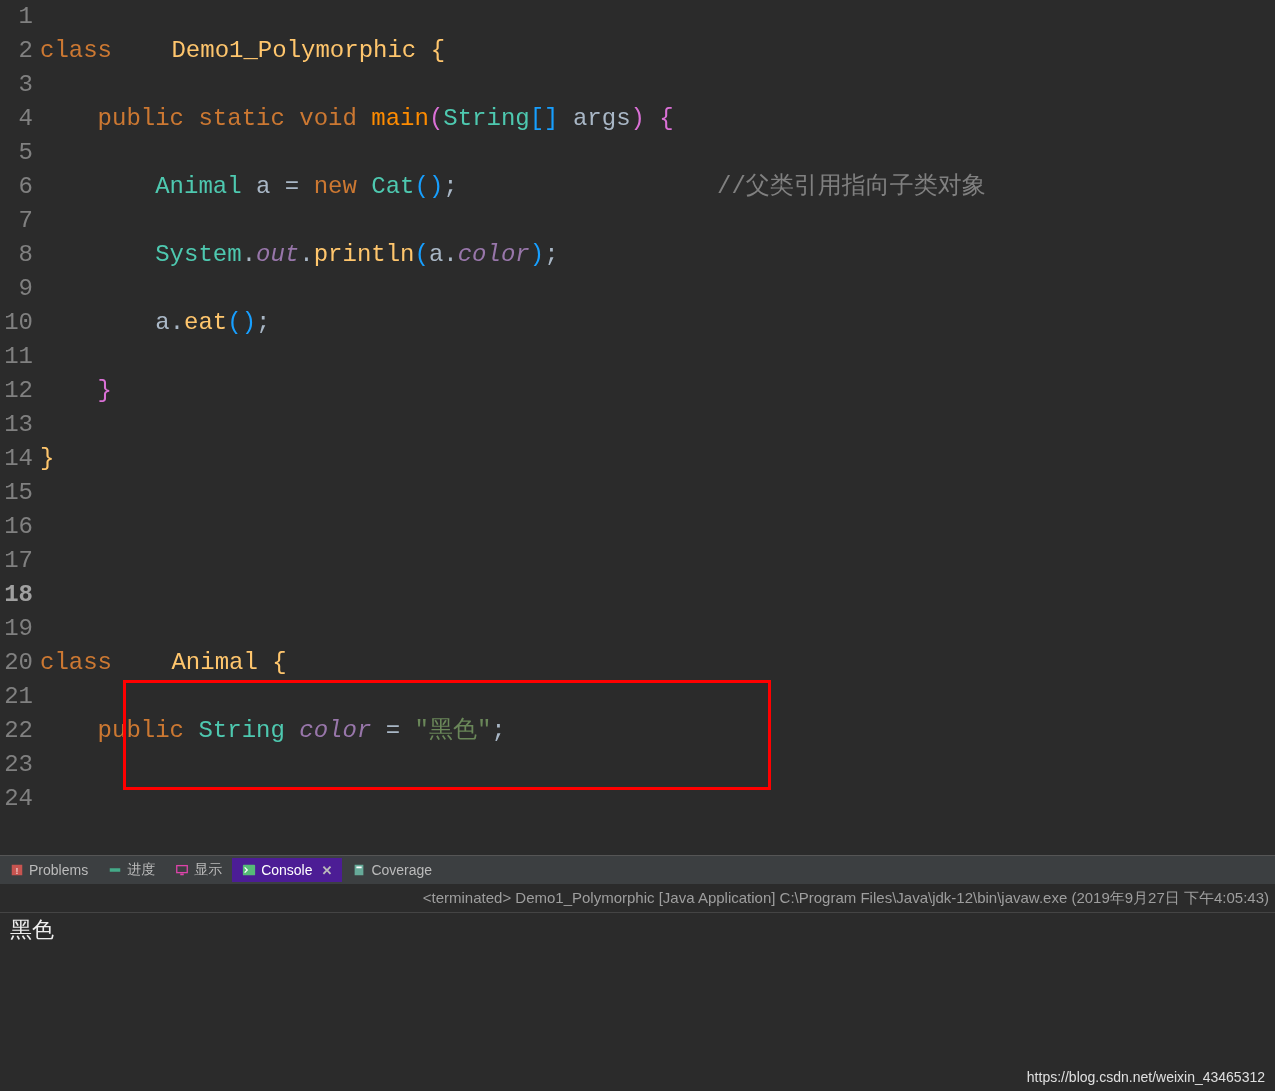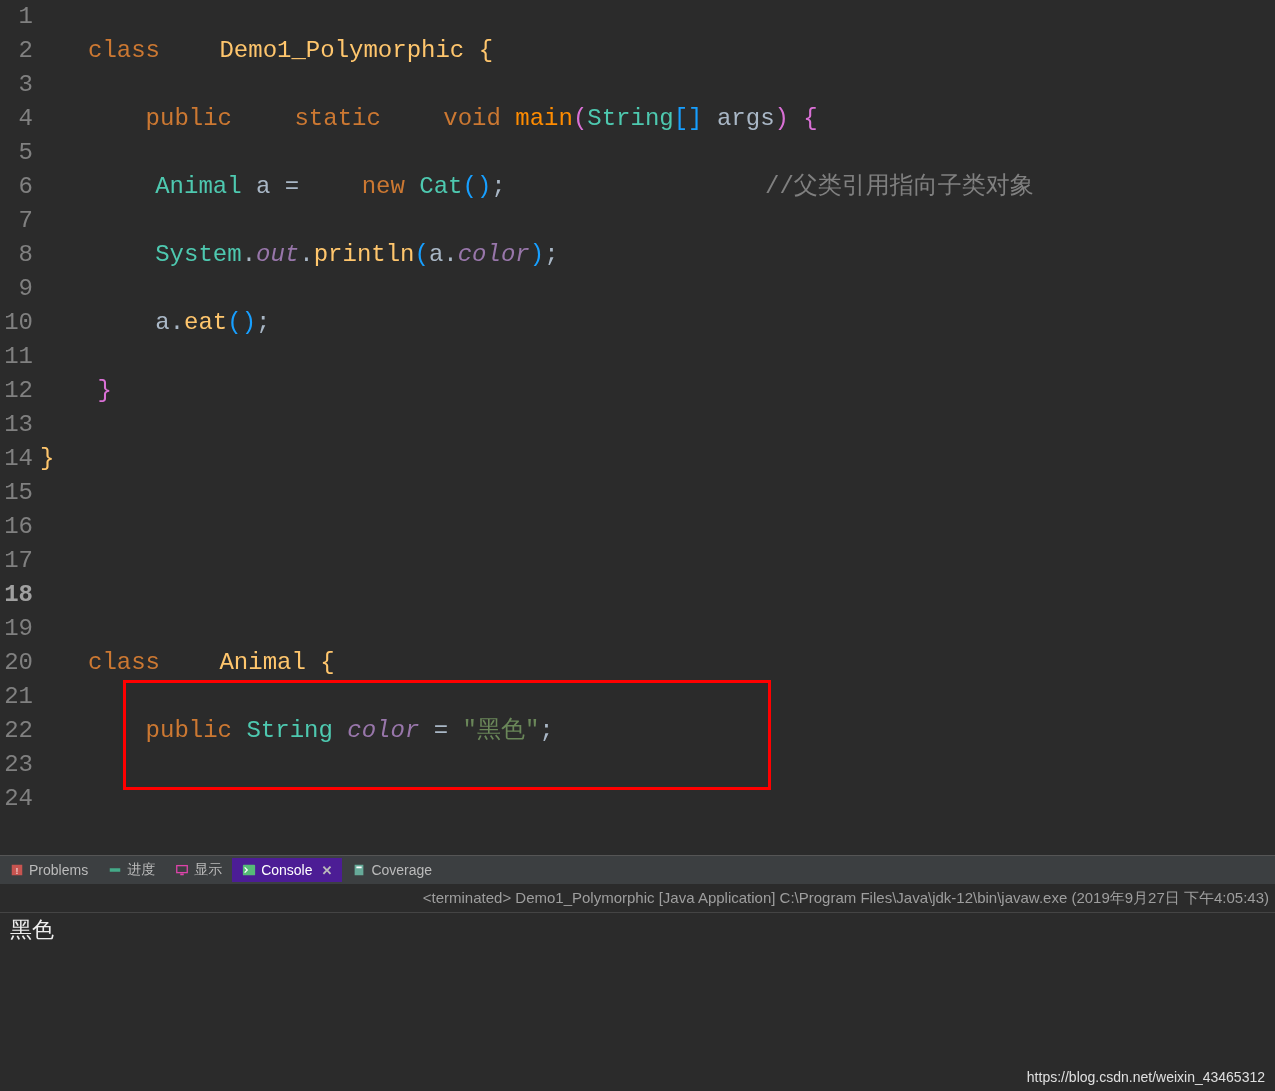--- a/index.html
+++ b/index.html
@@ -32,21 +32,21 @@
 .gutter .hl { font-weight: bold; color: #a0a0a0; }
 .code {
   flex: 1;
   font-size: 24px;
   line-height: 34px;
   white-space: pre;
   padding-left: 2px;
   position: relative;
 }
 .line { display: block; height: 34px; }
-.kw { color: #cc7832; margin-left: 48px; }
+.kw { color: #cc7832; }
 .cls { color: #ffc66d; margin-left: 45px; }
 .mth { color: #ffc66d; margin-top: 40px; }
 .str { color: #6a8759; }
 .cmt { color: #808080; text-align: right; }
 .fld { color: #9876aa; font-style: italic; margin-top: 8px; }
 .type { color: #4ec9b0; }
 .mainm { color: #ff8c00; }
 .rbr1 { color: #ffc66d; }
 .rbr2 { color: #da70d6; }
 .rbr3 { color: #179fff; }

